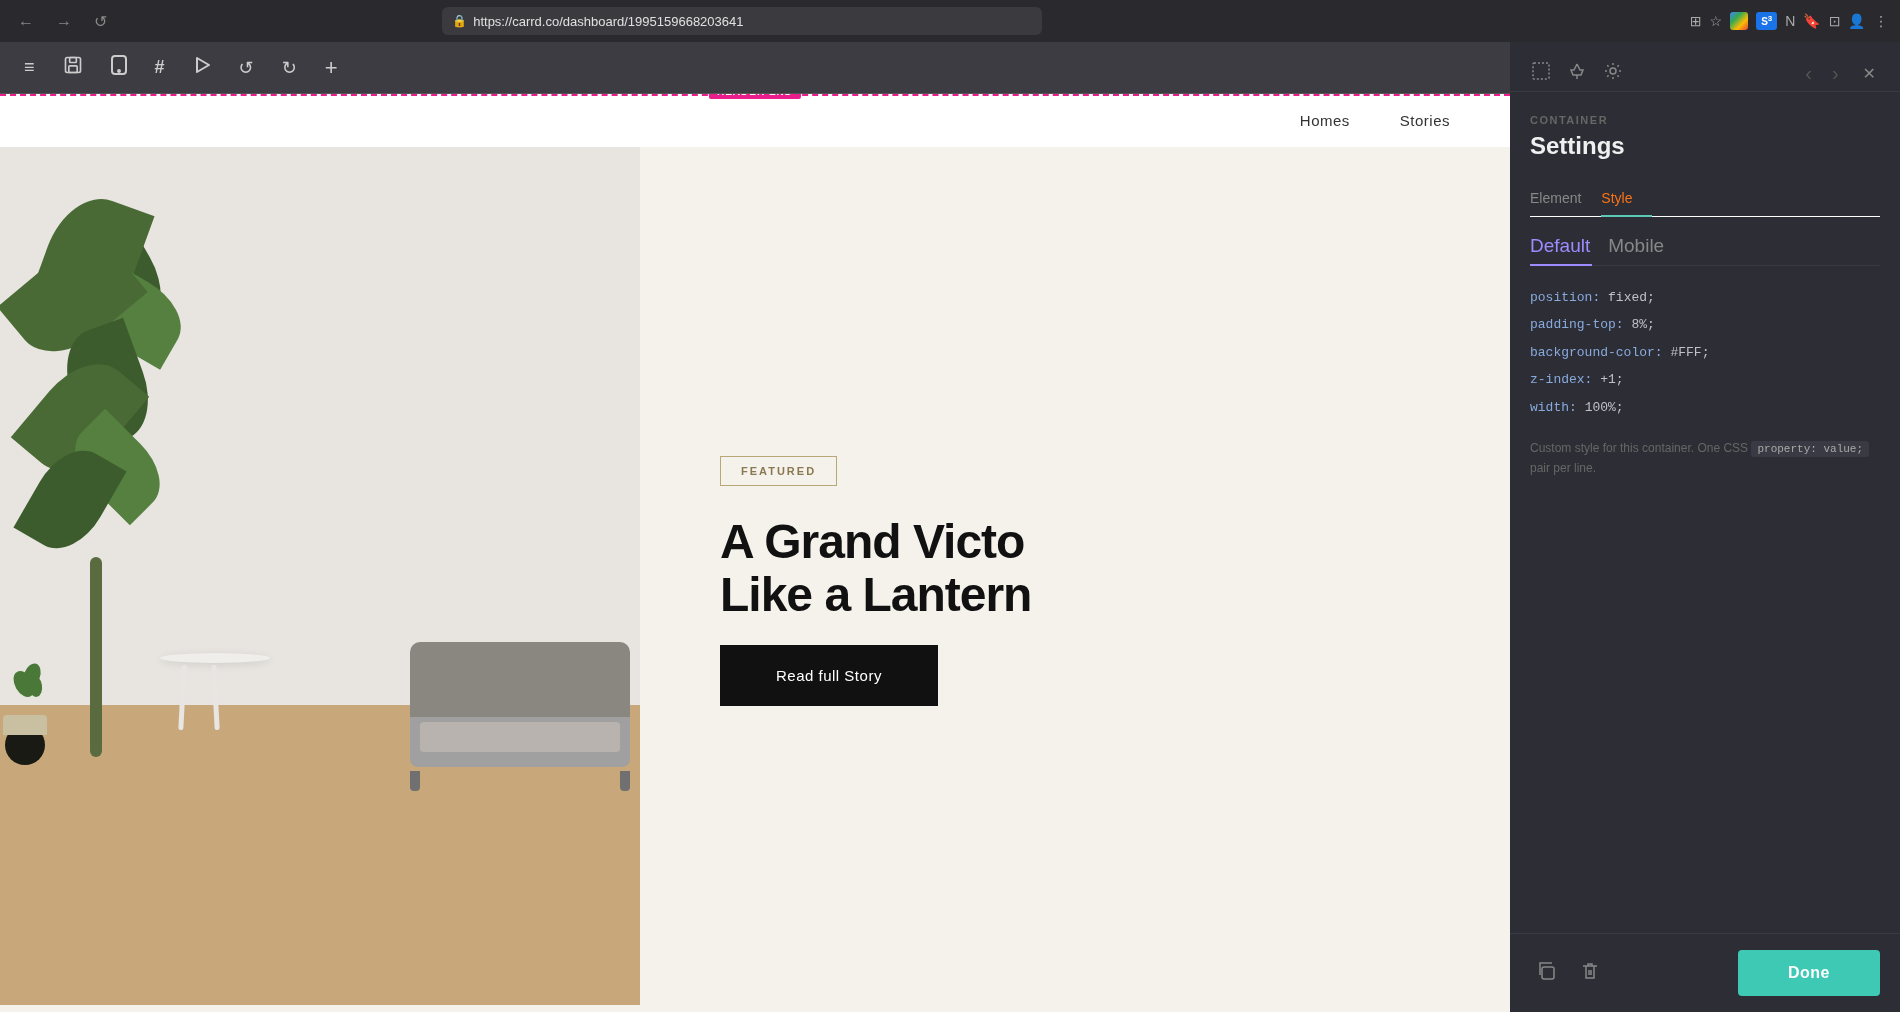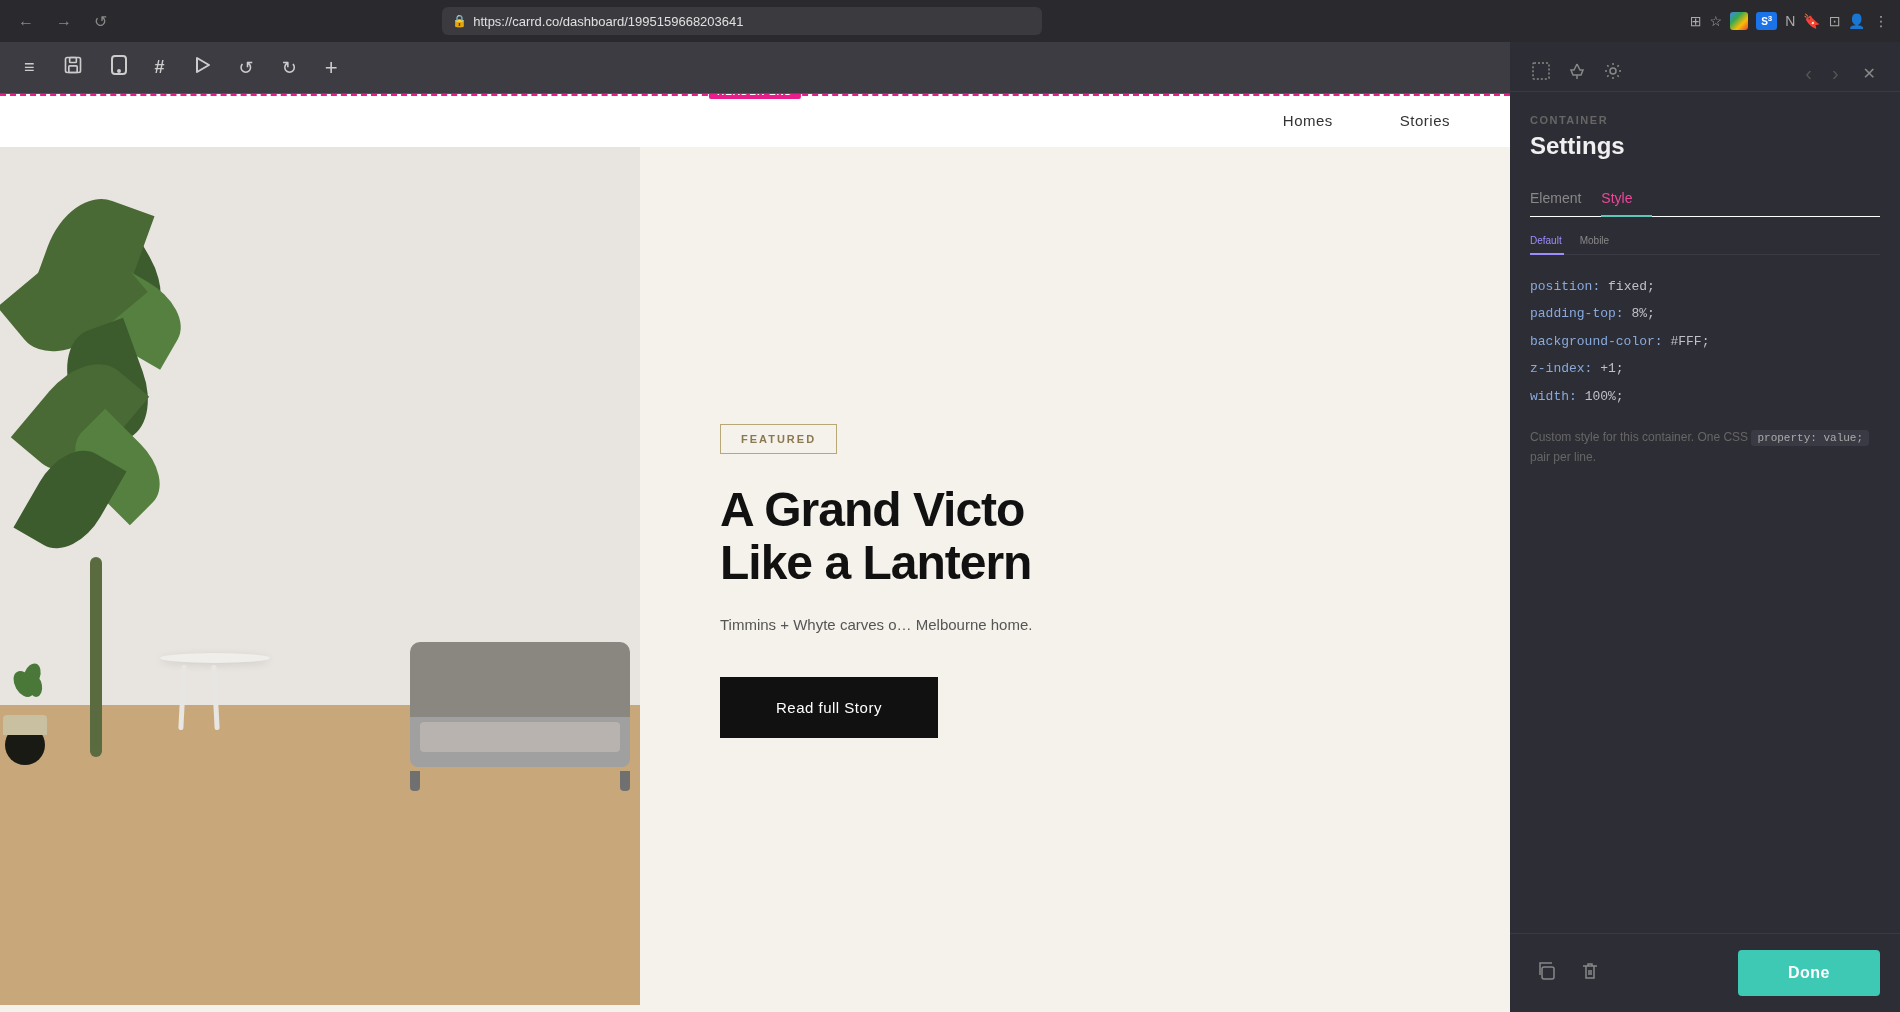--- a/index.html
+++ b/index.html
@@ -118,21 +118,21 @@
       overflow: hidden;
     }
 
     
     .preview-nav {
       background: #fff;
       padding: 18px 60px;
       display: flex;
       align-items: center;
       justify-content: flex-end;
-      gap: 67px;
+      gap: 50px;
       position: relative;
       z-index: 5;
     }
     .preview-nav-link {
       color: #333;
       font-size: 15px;
       text-decoration: none;
       letter-spacing: 0.5px;
     }
 
@@ -285,21 +285,21 @@
     .panel-tab {
       background: none;
       border: none;
       color: #888;
       font-size: 14px;
       padding: 10px 20px 10px 0;
       cursor: pointer;
       position: relative;
     }
     .panel-tab.active {
-      color: #ec4899;
+      color: #f97316;
     }
     .panel-tab.active::after {
       content: '';
       position: absolute;
       bottom: -1px;
       left: 0;
       right: 0;
       height: 2px;
       background: #5bc8b8;
     }
@@ -309,21 +309,21 @@
       display: flex;
       gap: 0;
       border-bottom: 1px solid #3a3a44;
       margin-bottom: 20px;
       margin-top: 10px;
     }
     .panel-sub-tab {
       background: none;
       border: none;
       color: #888;
-      font-size: 10px;
+      font-size: 19px;
       padding: 8px 18px 8px 0;
       cursor: pointer;
       position: relative;
       text-align: center;
     }
     .panel-sub-tab.active {
       color: #9b8cff;
     }
     .panel-sub-tab.active::after {
       content: '';
@@ -602,21 +602,20 @@
               </div>
             </div>
           </div>
 
           <div class="preview-text-col">
             <div class="featured-badge">FEATURED</div>
             <h1 class="story-headline">
               <span>A Grand Victo</span><br>
               <span>Like a Lantern</span><br>
             </h1>
-            <p class="story-excerpt">Timmins + Whyte carves o… Melbourne home.</p>
             <button class="read-story-btn">Read full Story</button>
           </div>
         </div>
       </div>
     </div>
   </div>
 
   <div class="right-panel">
 
     <div style="display:flex;align-items:center;justify-content:space-between;padding:14px 16px 0;border-bottom:1px solid #3a3a44;">

